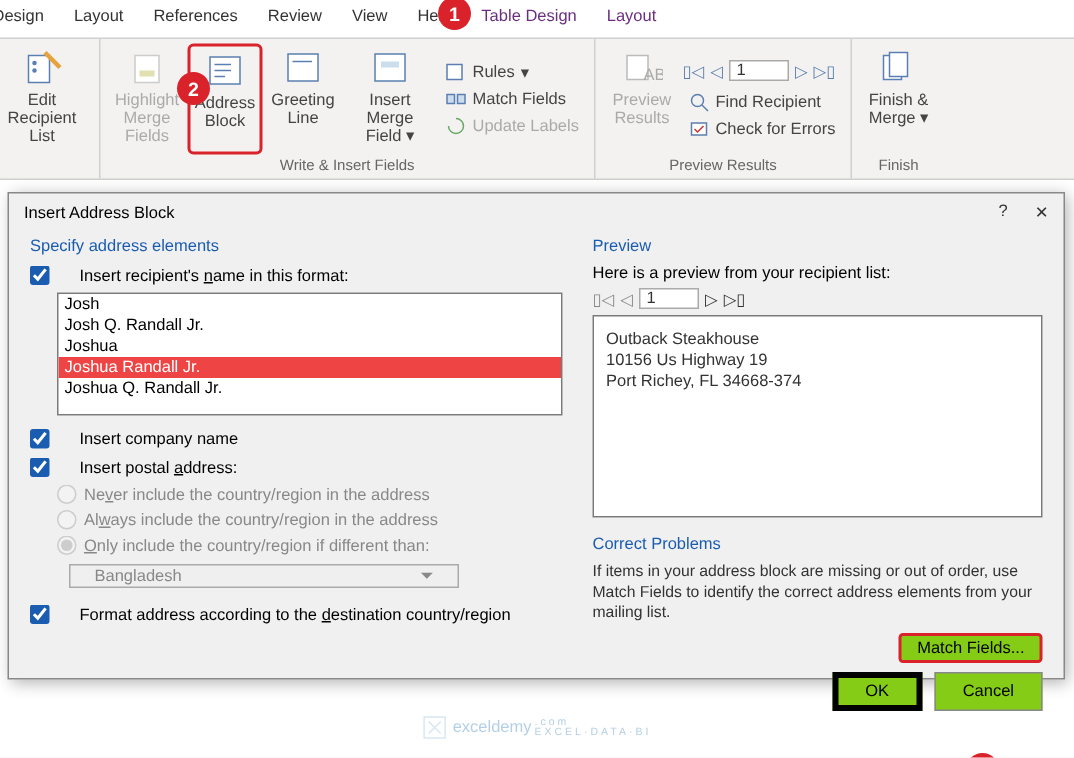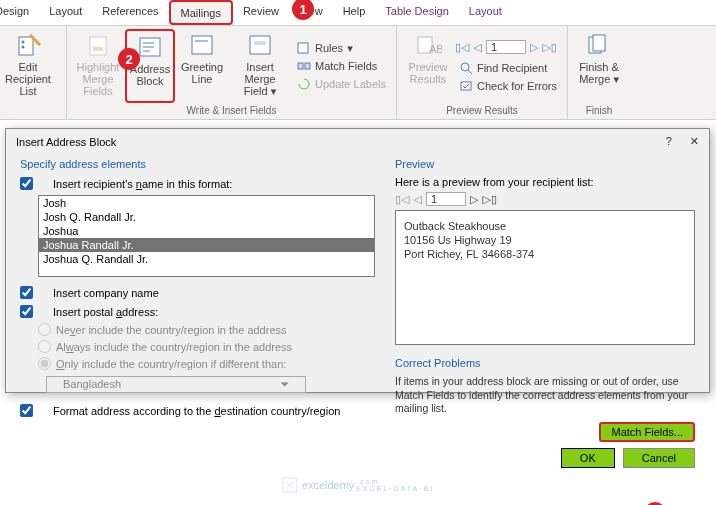--- a/index.html
+++ b/index.html
@@ -22,60 +22,59 @@
   .group-label { text-align: center; font-size: 10px; color: #666; padding: 2px 0 3px; }
   .group-content { display: flex; gap: 2px; flex: 1; }
   .large-btn { width: 50px; display: flex; flex-direction: column; align-items: center; padding: 2px; gap: 2px; text-align: center; line-height: 1.1; color: #444; }
   .large-btn.highlighted { border: 2px solid #d9222a; border-radius: 4px; }
   .icon32 { width: 28px; height: 28px; display: flex; align-items: center; justify-content: center; }
   .small-row { display: flex; align-items: center; gap: 4px; padding: 1px 4px; color: #444; white-space: nowrap; }
   .small-row .sicon { width: 14px; height: 14px; }
   .disabled { color: #aaa; }
   
   
-  .dialog { position: absolute; top: 128px; left: 5px; width: 705px; height: 265px; background: #f0f0f0; border: 1px solid #888; box-shadow: 2px 2px 10px rgba(0,0,0,0.3); display: flex; flex-direction: column; }
+  .dialog { position: absolute; top: 128px; left: 5px; width: 705px; height: 325px; background: #f0f0f0; border: 1px solid #888; box-shadow: 2px 2px 10px rgba(0,0,0,0.3); display: flex; flex-direction: column; }
   .dialog-title { display: flex; justify-content: space-between; align-items: center; padding: 6px 10px; font-size: 12px; }
   .dialog-title-right { display: flex; gap: 18px; font-size: 14px; color: #333; }
   .dialog-body { display: flex; flex: 1; padding: 0 14px 10px; gap: 20px; }
   .dcol { flex: 1; display: flex; flex-direction: column; }
   .section-header { color: #1a5cb0; padding: 4px 0; }
   .chk { display: flex; align-items: center; gap: 20px; padding: 3px 0; }
   .chk input { margin: 0; width: 13px; height: 13px; accent-color: #1a5cb0; }
   .name-list { border: 1px solid #7a7a7a; background: #fff; height: 82px; overflow-y: scroll; margin: 2px 0 6px 18px; }
   .name-list div { padding: 1px 4px; }
-  .name-list .sel { background: #737373; color: #fff; }
+  .name-list .sel { background: #ef4444; color: #fff; }
   .radio-group { margin-left: 18px; color: #888; }
   .radio-row { display: flex; align-items: center; gap: 5px; padding: 2px 0; }
   .radio-row input { margin: 0; }
   .country-select { margin: 4px 0 4px 26px; width: 260px; border: 1px solid #aaa; background: #efefef; color: #888; display: flex; justify-content: space-between; padding: 1px 16px; }
   
   .nav-row { display: flex; align-items: center; gap: 4px; margin: 2px 0 4px; color: #888; }
   .nav-row .box { border: 1px solid #aaa; width: 40px; padding: 0 4px; color: #333; background: #fff; }
   .preview-box { border: 1px solid #7a7a7a; background: #fff; flex: 0 0 135px; padding: 8px; color: #333; }
   .preview-box div { padding: 1px 0; }
   .correct-text { font-size: 10.5px; line-height: 1.3; color: #333; padding: 2px 0; }
   .dlg-buttons { display: flex; justify-content: flex-end; gap: 8px; padding-top: 6px; }
   .btn { border: 1px solid #888; background: #84cc16; padding: 3px 18px; font-size: 11px; }
-  .btn.primary { border: 1px solid #000000; }
+  .btn.primary { border: 4px solid #000000; }
   .btn.match { border: 2px solid #d9222a; border-radius: 3px; padding: 2px 10px; }
   
   .watermark { position: absolute; bottom: 12px; left: 50%; transform: translateX(-50%); font-size: 13px; color: #b4cfe6; font-weight: 500; display: flex; align-items: center; gap: 4px; }
   .watermark svg { opacity: 0.5; }
   
   .under { text-decoration: underline; text-decoration-thickness: 1px; }
   svg { display: block; }
 </style>
 </head>
 <body>
 
 <div class="ribbon-tabs">
   <div class="ribbon-tab" style="margin-left:-15px">Design</div>
   <div class="ribbon-tab">Layout</div>
   <div class="ribbon-tab">References</div>
-  <div class="ribbon-tab active highlight-tab">Mailings</div>
   <div class="ribbon-tab">Review</div>
   <div class="ribbon-tab">View</div>
   <div class="ribbon-tab">Help</div>
   <div class="ribbon-tab contextual">Table Design</div>
   <div class="ribbon-tab contextual">Layout</div>
 </div>
 
 <div class="marker marker1">1</div>
 <div class="marker marker2">2</div>
 

